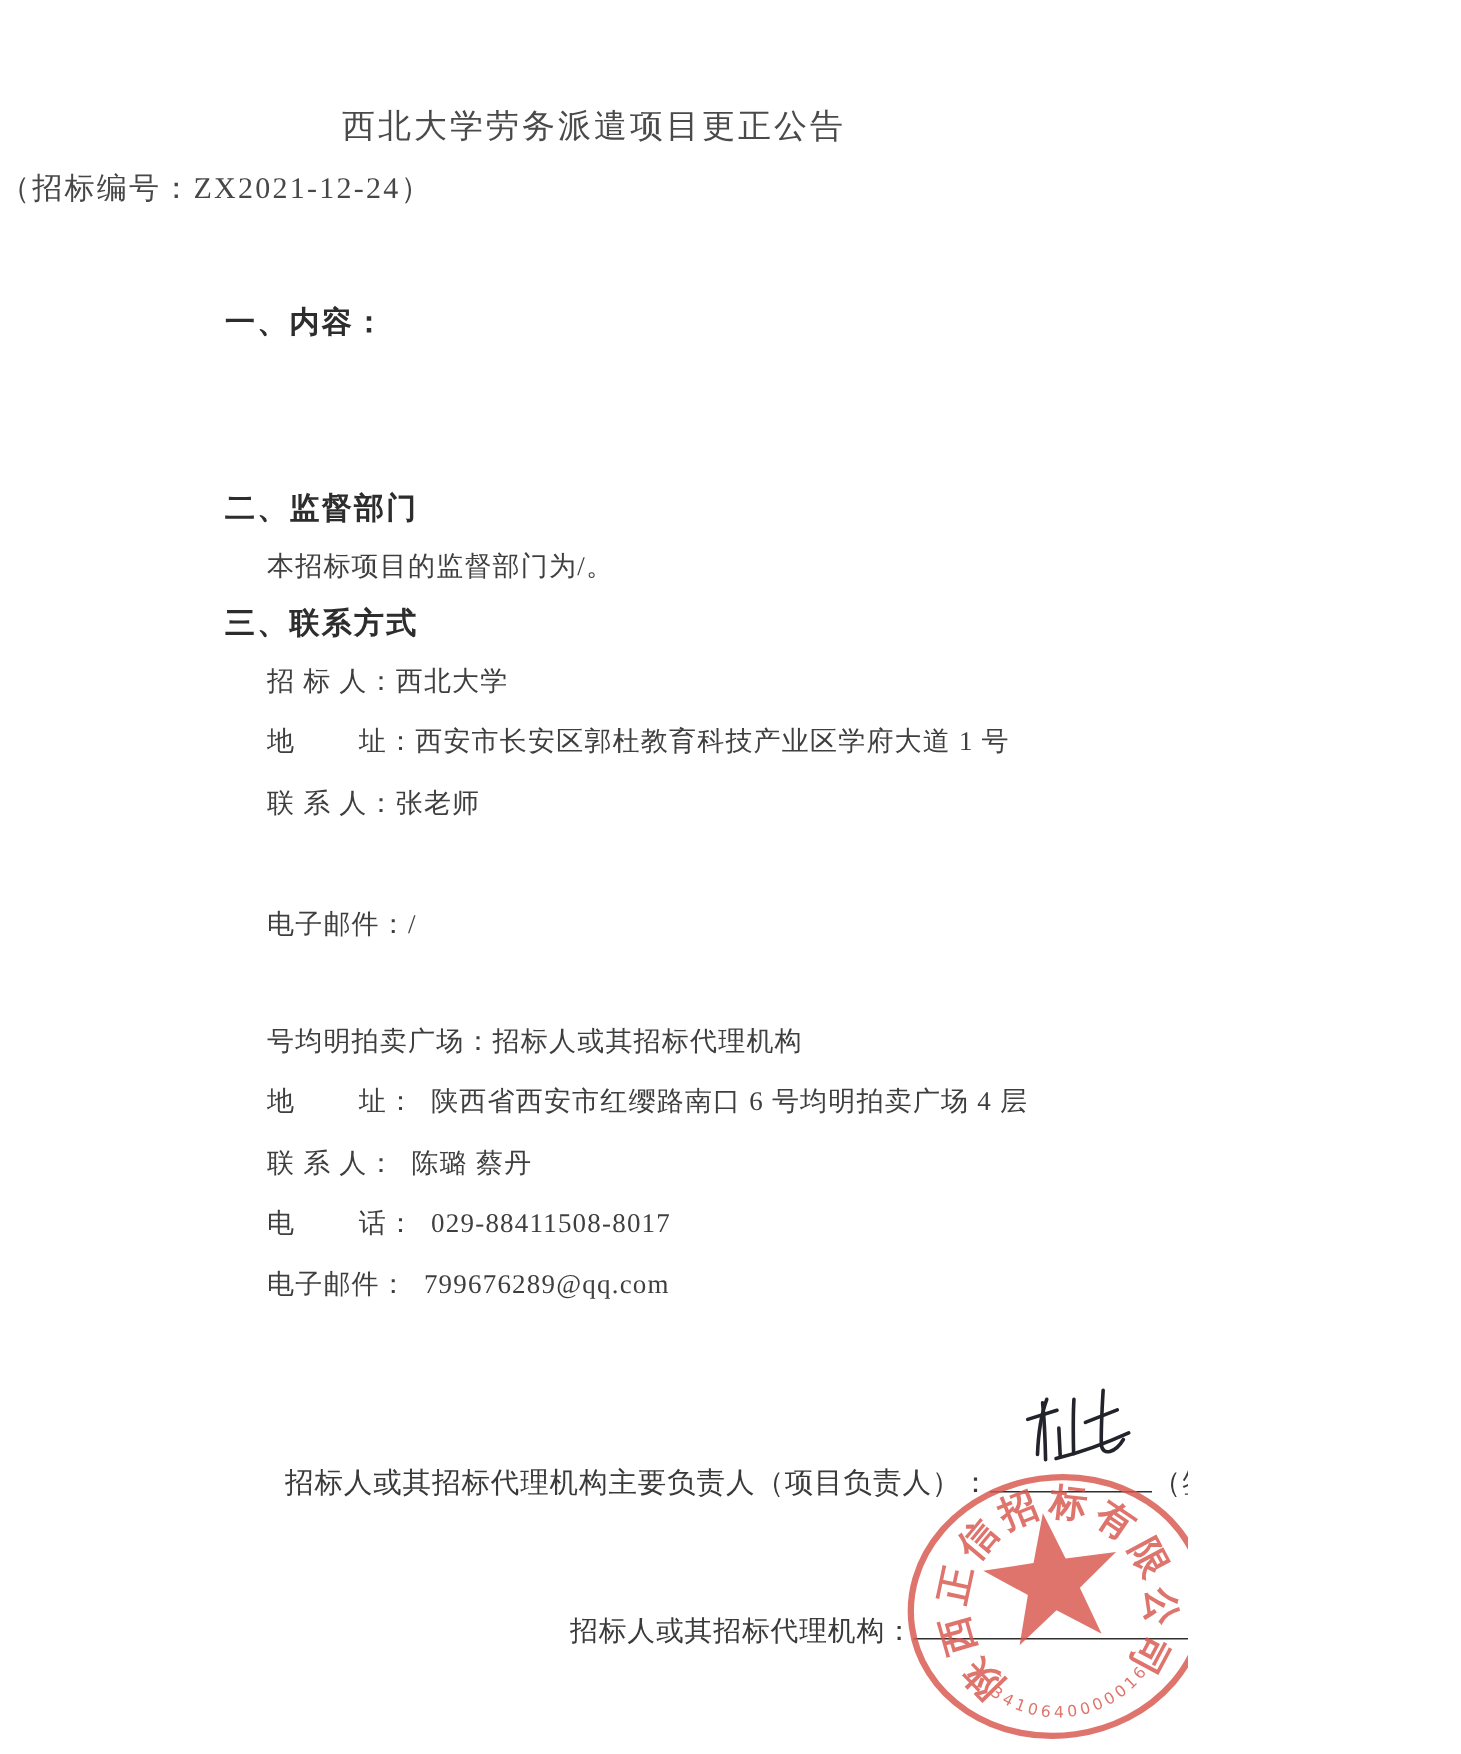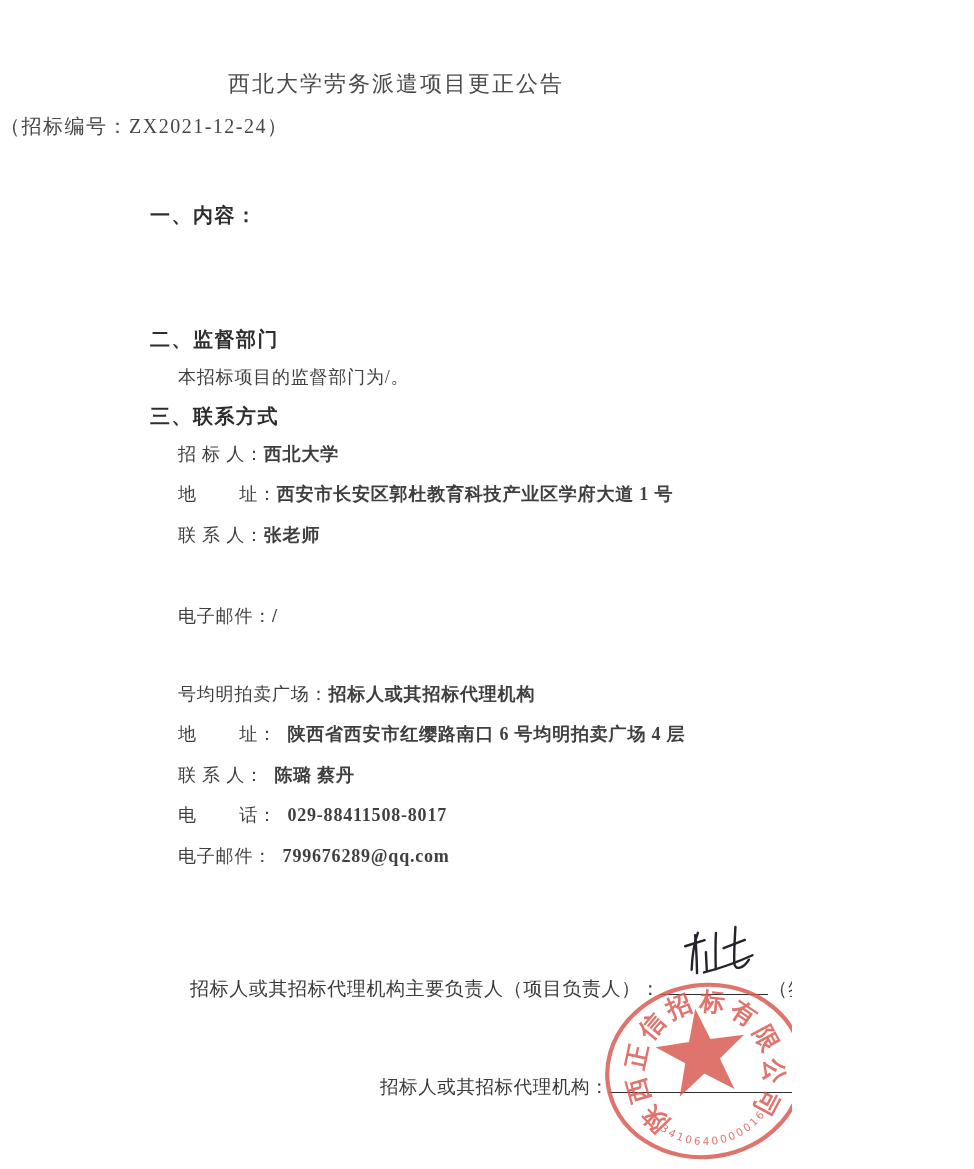--- a/index.html
+++ b/index.html
@@ -19,21 +19,21 @@
   .doc-subtitle{
     left:0;right:0;top:114px;
     font-size:20px;letter-spacing:1.5px;color:#474747;
   }
   .sec-heading{
     left:150px;font-size:20px;font-weight:bold;color:#2d2d2d;letter-spacing:1.5px;
   }
   .body-line{left:178px;font-size:18px;letter-spacing:0.8px;color:#3f3f3f;}
   .contact-row{left:178px;font-size:18px;letter-spacing:0.8px;color:#3f3f3f;}
   .lbl{white-space:pre;}
-  .val{white-space:pre;font-weight:bold;}
+  .val{white-space:pre;}
   .sign-line{left:190px;top:930px;font-size:19px;letter-spacing:0.6px;color:#3a3a3a;margin-top:44px;}
   .stamp-line{left:380px;top:1037px;font-size:18.5px;letter-spacing:0.6px;color:#3a3a3a;margin-top:36px;}
   .uline{
     display:inline-block;
     border-bottom:1.6px solid #2f2f2f;
     height:1.05em;
     vertical-align:baseline;
   }
   .uline.sig{width:108px;}
   .uline.stamp{width:184px;}

